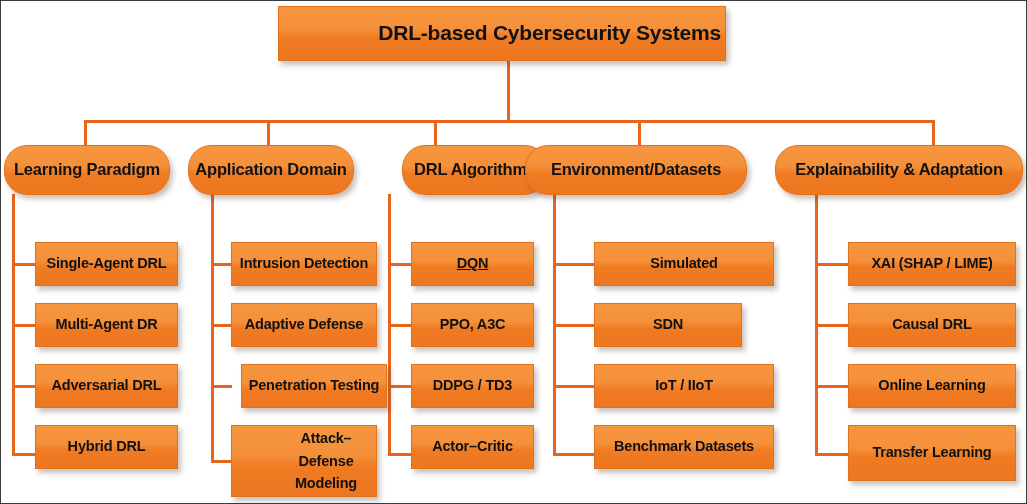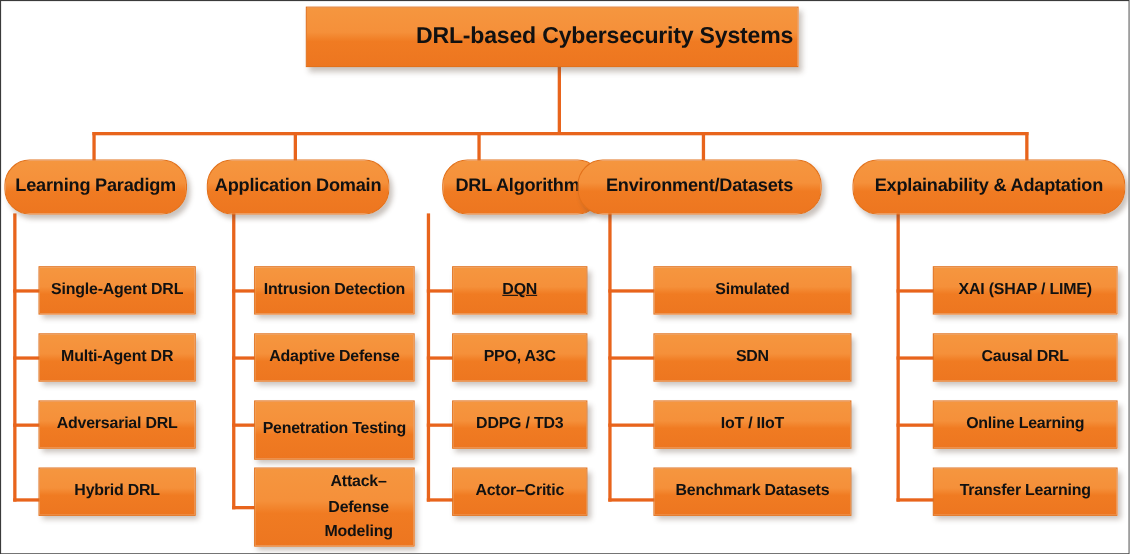--- a/index.html
+++ b/index.html
@@ -140,21 +140,21 @@
   <div class="node leaf" style="left:34px; top:424px; width:143px; height:44px;">
     <span>Hybrid DRL</span>
   </div>
 
   <div class="node leaf" style="left:230px; top:241px; width:146px; height:44px;">
     <span>Intrusion Detection</span>
   </div>
   <div class="node leaf" style="left:230px; top:302px; width:146px; height:44px;">
     <span>Adaptive Defense</span>
   </div>
-  <div class="node leaf" style="left:230px; top:363px; width:146px; height:54px;">
+  <div class="node leaf" style="left:240px; top:363px; width:146px; height:44px;">
     <span>Penetration Testing</span>
   </div>
   <div class="node leaf two-line" style="left:230px; top:424px; width:146px; height:72px;">
     <span>Attack–Defense Modeling</span>
   </div>
 
   <div class="node leaf" style="left:410px; top:241px; width:123px; height:44px;text-decoration:underline;">
     <span>DQN</span>
   </div>
   <div class="node leaf" style="left:410px; top:302px; width:123px; height:44px;">
@@ -163,36 +163,36 @@
   <div class="node leaf" style="left:410px; top:363px; width:123px; height:44px;">
     <span>DDPG / TD3</span>
   </div>
   <div class="node leaf" style="left:410px; top:424px; width:123px; height:44px;">
     <span>Actor–Critic</span>
   </div>
 
   <div class="node leaf" style="left:593px; top:241px; width:180px; height:44px;">
     <span>Simulated</span>
   </div>
-  <div class="node leaf" style="left:593px; top:302px; width:180px; height:44px;">
+  <div class="node leaf" style="left:593px; top:302px; width:148px; height:44px;">
     <span>SDN</span>
   </div>
   <div class="node leaf" style="left:593px; top:363px; width:180px; height:44px;">
     <span>IoT / IIoT</span>
   </div>
   <div class="node leaf" style="left:593px; top:424px; width:180px; height:44px;">
     <span>Benchmark Datasets</span>
   </div>
 
   <div class="node leaf" style="left:847px; top:241px; width:168px; height:44px;">
     <span>XAI (SHAP / LIME)</span>
   </div>
   <div class="node leaf" style="left:847px; top:302px; width:168px; height:44px;">
     <span>Causal DRL</span>
   </div>
   <div class="node leaf" style="left:847px; top:363px; width:168px; height:44px;">
     <span>Online Learning</span>
   </div>
-  <div class="node leaf" style="left:847px; top:424px; width:168px; height:44px;">
+  <div class="node leaf" style="left:847px; top:424px; width:168px; height:56px;">
     <span>Transfer Learning</span>
   </div>
 
 </div>
 
 </body></html>

